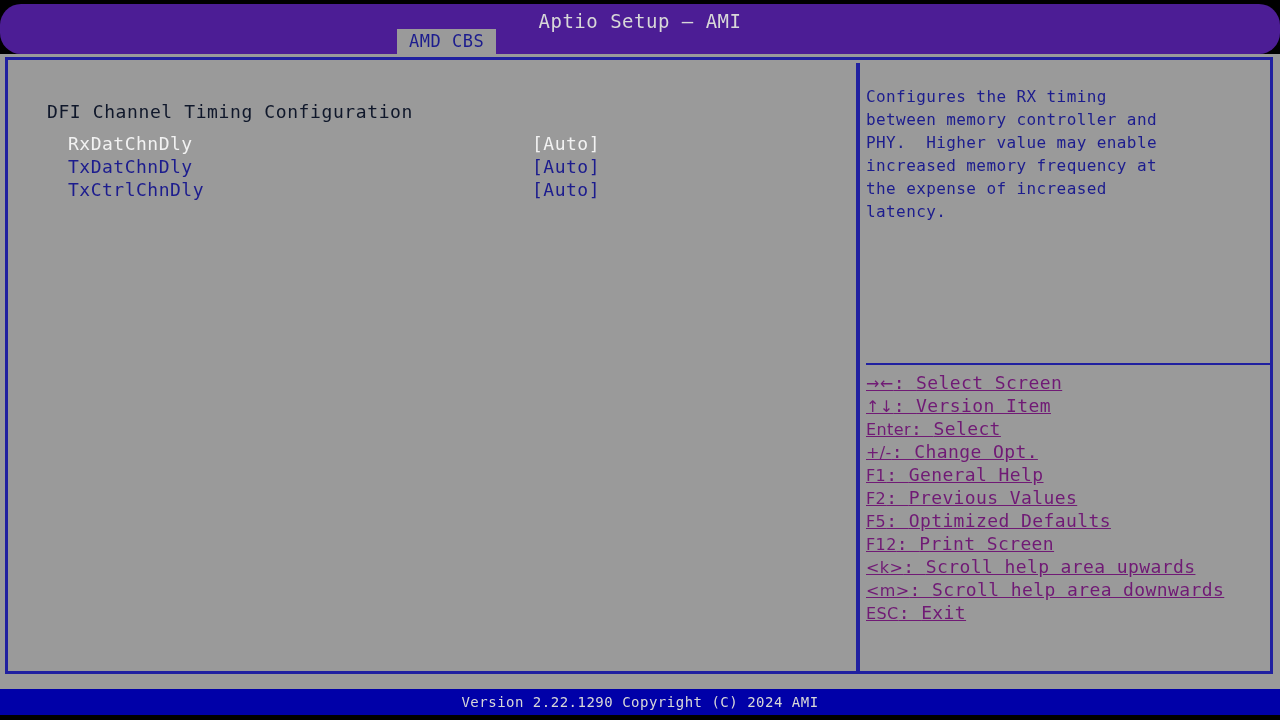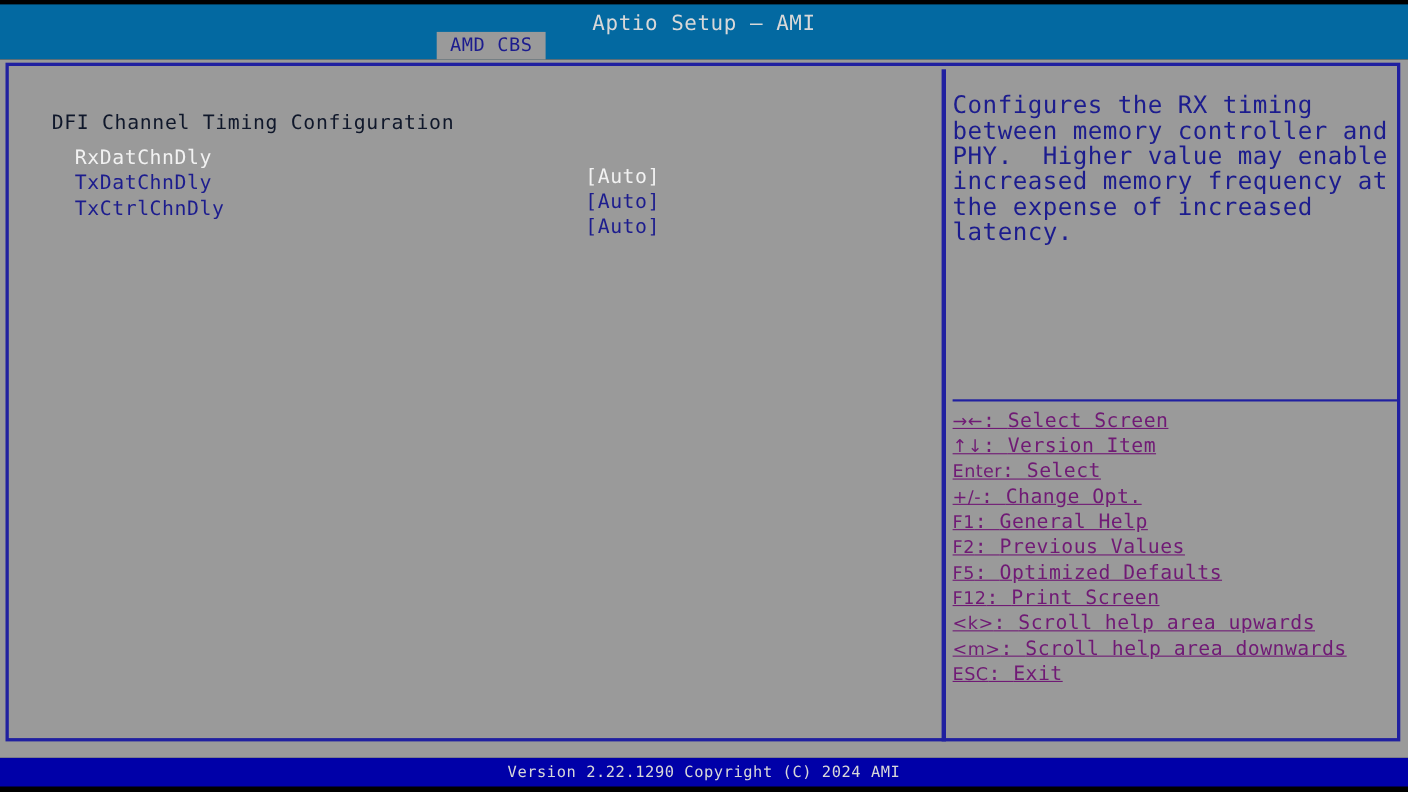--- a/index.html
+++ b/index.html
@@ -16,21 +16,22 @@
     font-family: "DejaVu Sans Mono", "Liberation Mono", monospace;
     -webkit-font-smoothing: none;
     font-smooth: never;
   }
 
   
   #titlebar {
     position: absolute;
     left: 0; top: 4px;
     width: 1280px; height: 50px;
-    background: #0369a1;
+    background: #4c1d95;
+    border-radius: 21px;
   }
   #app-title {
     position: absolute;
     left: 0; top: 6px;
     width: 1280px;
     text-align: center;
     color: #d8d8d8;
     font-size: 19px;
     letter-spacing: 0.5px;
     line-height: 22px;
@@ -101,21 +102,21 @@
     white-space: pre;
     color: #1c1c8e;
   }
   .setting-row.selected { color: #f2f2f2; }
   .setting-label {
     position: absolute;
     left: 8px; top: 0; margin-left: 13px;
   }
   .setting-value {
     position: absolute;
-    left: 485px; top: 17px;
+    left: 485px; top: 0;
   }
 
   
   #pane-divider {
     position: absolute;
     left: 848px; top: 3px;
     width: 4px; height: 611px;
     background: #2020a0;
   }
 
@@ -124,21 +125,21 @@
     position: absolute;
     left: 855px; top: 6px;
     width: 410px; height: 611px;
     overflow: hidden;
   }
   #help-text {
     position: absolute;
     left: 3px; top: 19px;
     width: 405px;
     color: #1c1c8e;
-    font-size: 22px;
+    font-size: 16px;
     line-height: 23px;
     letter-spacing: 0.4px;
     white-space: pre-wrap;
   }
   #help-divider {
     position: absolute;
     left: 3px; top: 297px;
     width: 406px; height: 2px;
     background: #2020a0;
   }

